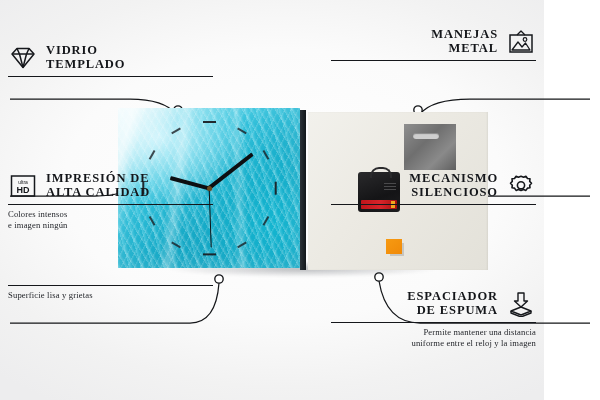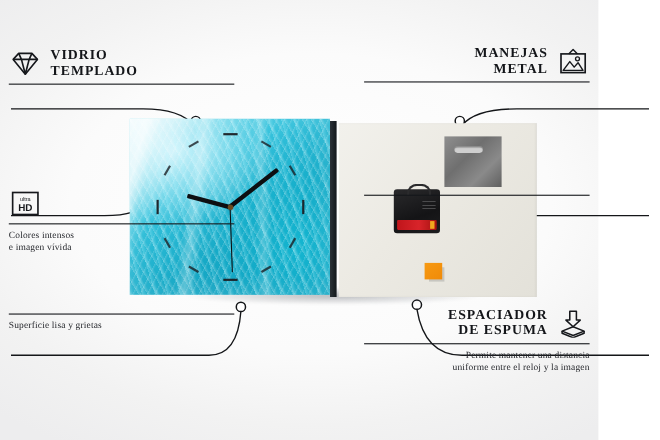--- a/index.html
+++ b/index.html
@@ -185,50 +185,62 @@
     <div class="frule"></div>
   </div>
 
   <div class="feat left" style="top:172px">
     <div class="fhead">
       <svg class="ficon" viewBox="0 0 30 26">
         <rect x="3.5" y="3" width="23" height="20" fill="none" stroke="#16181c" stroke-width="1.5"></rect>
         <text x="15" y="11" font-family="Liberation Sans, sans-serif" font-size="5" text-anchor="middle" fill="#16181c">ultra</text>
         <text x="15" y="20" font-family="Liberation Sans, sans-serif" font-size="9" font-weight="bold" text-anchor="middle" fill="#16181c">HD</text>
       </svg>
+      <div class="ftitle">IMPRESIÓN DE
+ALTA CALIDAD</div>
     </div>
     <div class="frule"></div>
     <div class="fsub">Colores intensos
-e imagen vívida</div>
+e imagen ningún</div>
   </div>
 
   <div class="feat left" style="top:280px">
     <div class="frule"></div>
     <div class="fsub">Superficie lisa y grietas</div>
   </div>
 
-  <div class="feat right" style="top:42px">
+  <div class="feat right" style="top:28px">
     <div class="fhead">
       <div class="ftitle">MANEJAS
 METAL</div>
       <svg class="ficon" viewBox="0 0 30 26">
         <rect x="4" y="6" width="22" height="17" fill="none" stroke="#16181c" stroke-width="1.5"></rect>
         <path d="M6,21 L12,13 L16,18 L19.5,14 L24,21 Z" fill="none" stroke="#16181c" stroke-width="1.3" stroke-linejoin="round"></path>
         <circle cx="19" cy="10.5" r="1.8" fill="none" stroke="#16181c" stroke-width="1.2"></circle>
         <path d="M11,6 L15,2 L19,6" fill="none" stroke="#16181c" stroke-width="1.3" stroke-linejoin="round"></path>
       </svg>
     </div>
     <div class="frule"></div>
   </div>
 
   <div class="feat right" style="top:172px">
-    <div class="frule"></div>
-  </div>
-
-  <div class="feat right" style="top:280px">
+    <div class="fhead">
+      <div class="ftitle">MECANISMO
+SILENCIOSO</div>
+      <svg class="ficon" viewBox="0 0 30 26">
+        <g fill="none" stroke="#16181c" stroke-width="1.6" stroke-linejoin="round">
+          <path d="M15,3.2 l2.6,1.0 2.3,-1.0 1.6,2.3 2.5,0.3 -0.3,2.6 1.8,1.9 -1.8,1.9 0.3,2.6 -2.5,0.3 -1.6,2.3 -2.3,-1.0 -2.6,1.0 -2.6,-1.0 -2.3,1.0 -1.6,-2.3 -2.5,-0.3 0.3,-2.6 -1.8,-1.9 1.8,-1.9 -0.3,-2.6 2.5,-0.3 1.6,-2.3 2.3,1.0 Z"></path>
+          <circle cx="15" cy="12.3" r="3.6"></circle>
+        </g>
+      </svg>
+    </div>
+    <div class="frule"></div>
+  </div>
+
+  <div class="feat right" style="top:290px">
     <div class="fhead">
       <div class="ftitle">ESPACIADOR
 DE ESPUMA</div>
       <svg class="ficon" viewBox="0 0 30 26">
         <g fill="none" stroke="#16181c" stroke-width="1.4" stroke-linejoin="round">
           <path d="M12,2 h6 v8 h3.5 L15,16 L8.5,10 H12 Z"></path>
           <path d="M15,16 L25,20 L15,24 L5,20 Z"></path>
           <path d="M5,20 v2 l10,4 10,-4 v-2"></path>
         </g>
       </svg>

